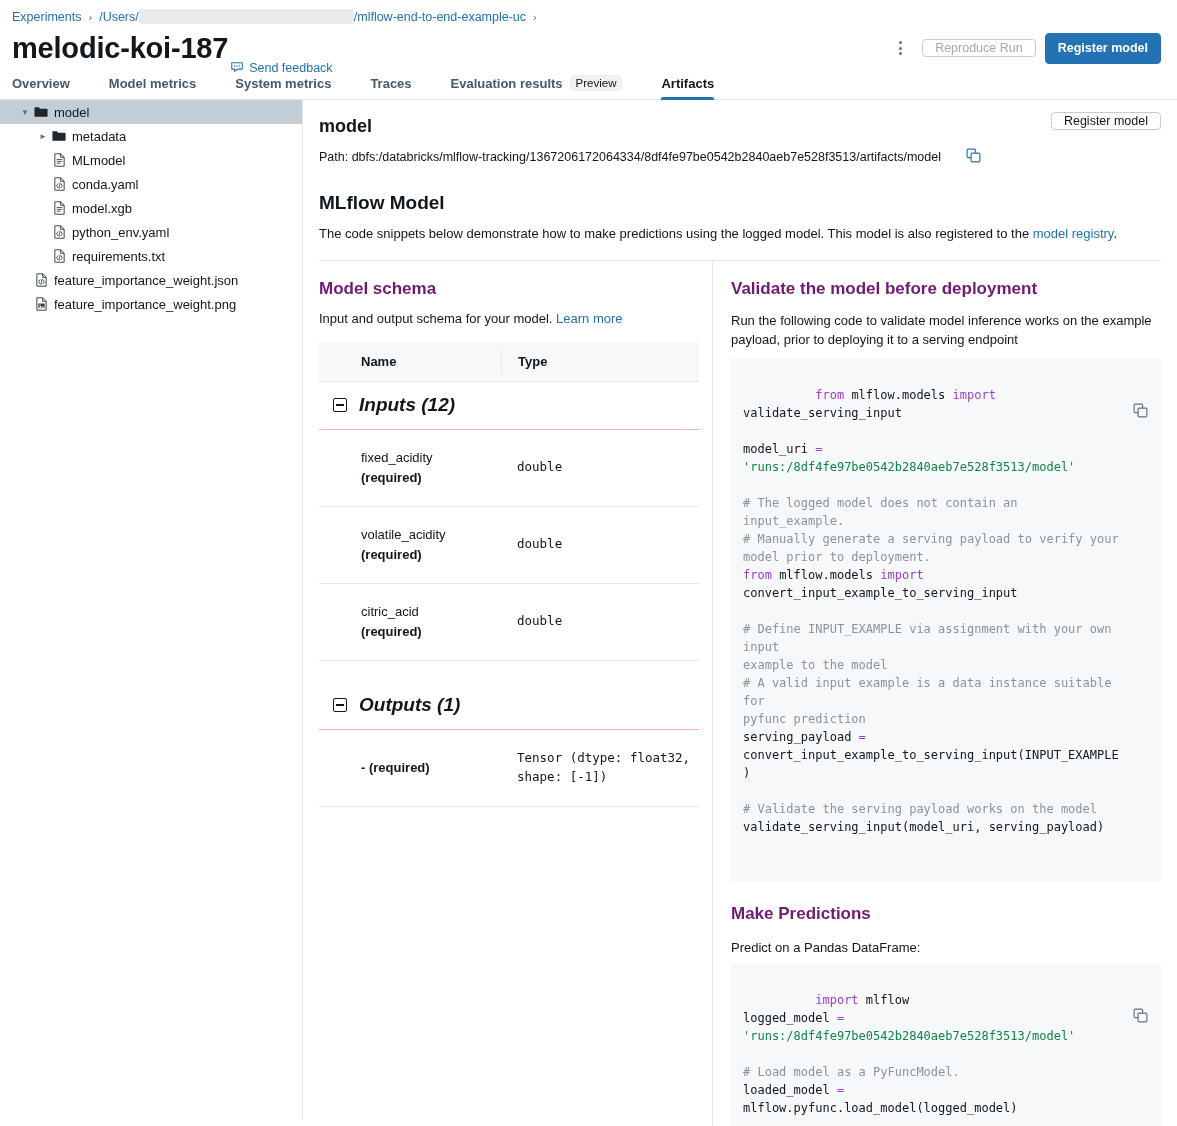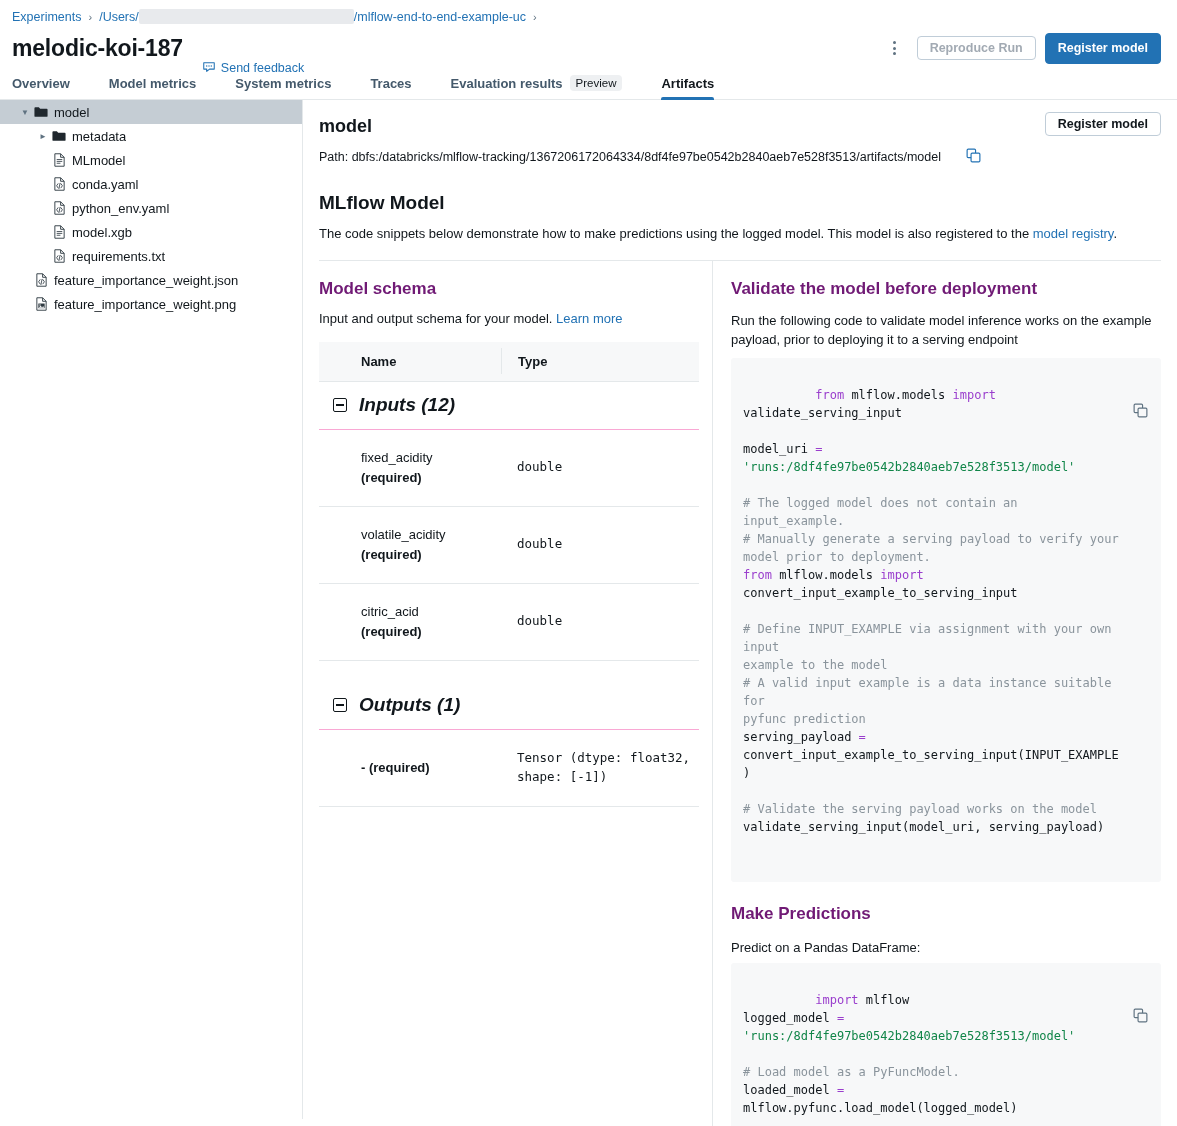--- a/index.html
+++ b/index.html
@@ -27,41 +27,40 @@
     background:#e8eaed; border-radius:2px; vertical-align:-3px;
   }
 
   
   .title-row{
     display:flex; align-items:center;
     padding:0 16px 0 12px;
     height:44px;
   }
   .run-title{
-    font-size:23px; font-weight:700; letter-spacing:-.2px;
-    color:#11171c; margin-right:19px;
+    font-size:29px; font-weight:700; letter-spacing:-.2px;
+    color:#11171c; margin-right:2px;
   }
   .feedback{
     display:flex; align-items:center; gap:5px;
     color:#2272b4; font-size:12.5px; cursor:pointer;margin-top:40px;
   }
   .title-spacer{ flex:1; }
   .kebab{
     width:24px; height:24px; display:flex; flex-direction:column;
     align-items:center; justify-content:center; gap:2.5px;
     cursor:pointer; margin-right:10px;
   }
   .kebab i{ width:3px; height:3px; border-radius:50%; background:#5f7281; display:block; }
   .btn{
     font-family:"Liberation Sans", sans-serif;
     font-size:12.5px; border-radius:4px;
-    padding:0 12px; height:24px; cursor:pointer;
+    padding:0 12px; height:18px; cursor:pointer;
     display:inline-flex; align-items:center; justify-content:center;
     white-space:nowrap;
-    font-weight:bold;
   }
   .btn-secondary{
     background:#fff; border:1px solid #c0cdd8; color:#11171c;
   }
   .btn-secondary.disabled{ color:#a2aab3; cursor:default; }
   .btn-primary{
     background:#2272b4; border:1px solid #2272b4; color:#fff;
     font-weight:600; margin-left:9px; height:31px;
   }
 
@@ -291,35 +290,35 @@
           </svg>
         </span>
       <span class="tree-label">conda.yaml</span>
     </div>
 
     <div class="tree-row" style="padding-left:50px">
       <span class="ic">
           <svg width="13" height="14" viewBox="0 0 14 15">
             <path d="M2 .8h6.2L12 4.6v9.6H2z" fill="#fff" stroke="#2f3a42" stroke-width="1"></path>
             <path d="M8.2.8v3.8H12" fill="none" stroke="#2f3a42" stroke-width="1"></path>
+            <path d="M4 7h6M4 9h6M4 11h4" stroke="#2f3a42" stroke-width=".9"></path>
+          </svg>
+        </span>
+      <span class="tree-label">model.xgb</span>
+    </div>
+
+    <div class="tree-row" style="padding-left:50px">
+      <span class="ic">
+          <svg width="13" height="14" viewBox="0 0 14 15">
+            <path d="M2 .8h6.2L12 4.6v9.6H2z" fill="#fff" stroke="#2f3a42" stroke-width="1"></path>
+            <path d="M8.2.8v3.8H12" fill="none" stroke="#2f3a42" stroke-width="1"></path>
             <path d="M5.4 7.2L3.9 9.4l1.5 2.2M8.6 7.2l1.5 2.2-1.5 2.2M7.6 6.8l-1.2 5.6" fill="none" stroke="#2f3a42" stroke-width=".9" stroke-linecap="round"></path>
           </svg>
         </span>
       <span class="tree-label">python_env.yaml</span>
-    </div>
-
-    <div class="tree-row" style="padding-left:50px">
-      <span class="ic">
-          <svg width="13" height="14" viewBox="0 0 14 15">
-            <path d="M2 .8h6.2L12 4.6v9.6H2z" fill="#fff" stroke="#2f3a42" stroke-width="1"></path>
-            <path d="M8.2.8v3.8H12" fill="none" stroke="#2f3a42" stroke-width="1"></path>
-            <path d="M4 7h6M4 9h6M4 11h4" stroke="#2f3a42" stroke-width=".9"></path>
-          </svg>
-        </span>
-      <span class="tree-label">model.xgb</span>
     </div>
 
     <div class="tree-row" style="padding-left:50px">
       <span class="ic">
           <svg width="13" height="14" viewBox="0 0 14 15">
             <path d="M2 .8h6.2L12 4.6v9.6H2z" fill="#fff" stroke="#2f3a42" stroke-width="1"></path>
             <path d="M8.2.8v3.8H12" fill="none" stroke="#2f3a42" stroke-width="1"></path>
             <path d="M5.4 7.2L3.9 9.4l1.5 2.2M8.6 7.2l1.5 2.2-1.5 2.2M7.6 6.8l-1.2 5.6" fill="none" stroke="#2f3a42" stroke-width=".9" stroke-linecap="round"></path>
           </svg>
         </span>

